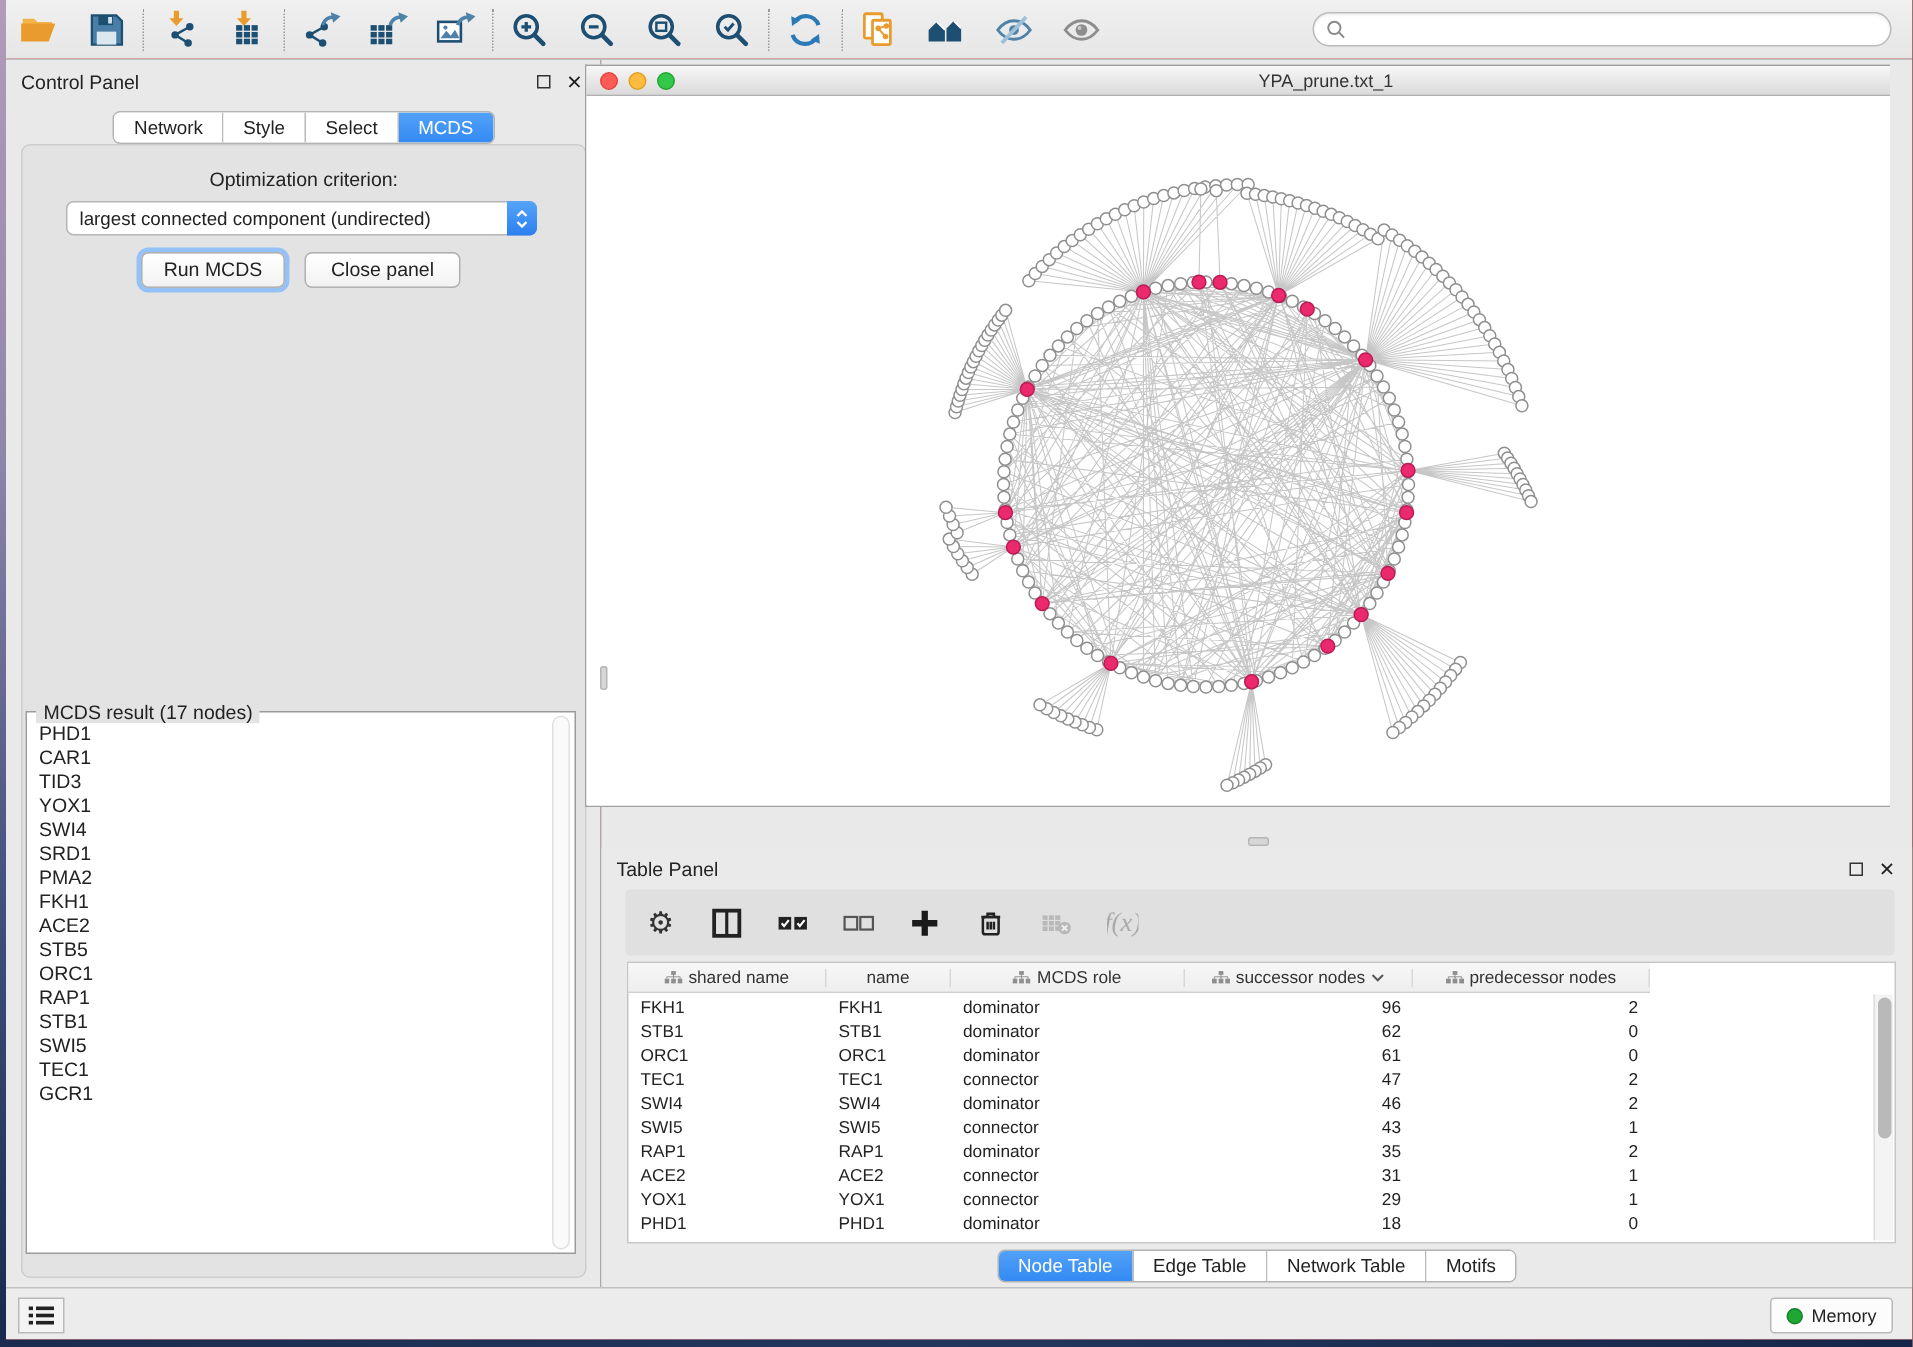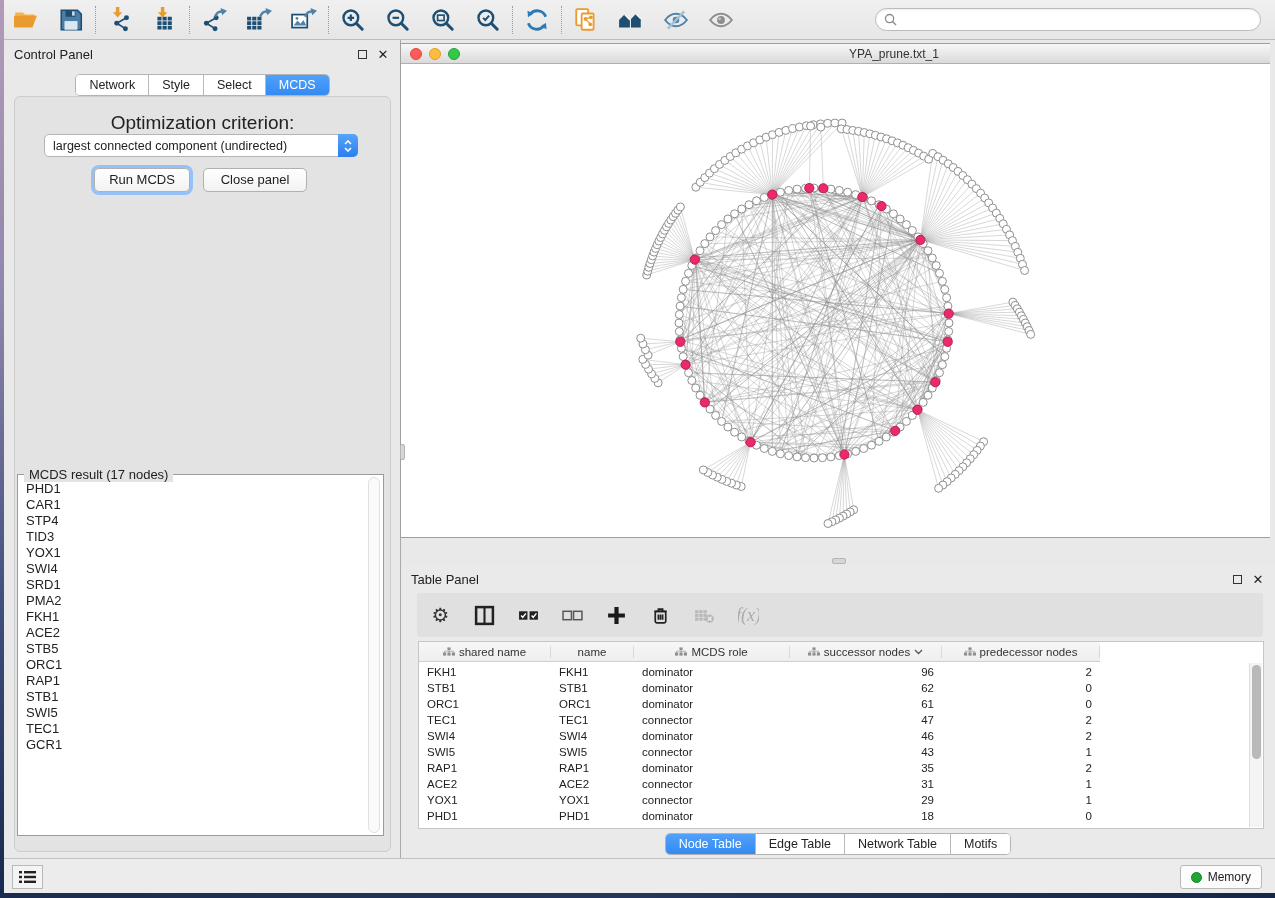--- a/index.html
+++ b/index.html
@@ -24,38 +24,38 @@
   .panel-head .spacer{flex:1;}
   .wbtn{width:14px;height:14px;display:flex;align-items:center;justify-content:center;margin-left:7px;color:#222;}
   .float-glyph{width:9px;height:9px;border:1.5px solid #333;}
   .x-glyph{font-size:13px;font-weight:bold;line-height:1;}
   .seg{display:inline-flex;border:1px solid #b3b3b3;border-radius:5px;background:#fff;overflow:hidden;}
   .seg .tab{padding:3px 13px;font-size:12.5px;border-right:1px solid #b9b9b9;background:#fff;color:#222;white-space:nowrap;}
   .seg .tab:last-child{border-right:none;}
   .seg .tab.active{background:linear-gradient(#52a1f8,#338af3);color:#fff;}
   #cp-tabs{left:4px;top:74px;width:397px;text-align:center;}
   #cp-box{left:14px;top:96px;width:377px;height:756px;background:#e3e3e3;border:1px solid #cdcdcd;border-radius:6px;}
-  #opt-label{left:4px;top:112px;width:397px;text-align:center;font-size:19px;}
+  #opt-label{left:4px;top:112px;width:397px;text-align:center;font-size:13px;}
   #criterion{left:44px;top:134px;width:314px;height:23px;background:#fff;border:1px solid #b5b5b5;border-radius:5px;
     display:flex;align-items:center;font-size:12.5px;}
   #criterion .val{flex:1;padding:0 8px;white-space:nowrap;overflow:hidden;}
   #criterion .stepper{width:20px;height:23px;margin:-1px -1px -1px 0;border-radius:0 5px 5px 0;
     background:linear-gradient(#56a5f9,#2b7ff0);display:flex;flex-direction:column;align-items:center;justify-content:center;gap:2px;}
   .btn{background:linear-gradient(#ffffff,#f2f2f2);border:1px solid #b0b0b0;border-radius:5px;font-size:13px;
     padding:3px 14px;color:#222;display:inline-block;}
   #run-btn{left:94px;top:168px;width:96px;height:24px;text-align:center;box-shadow:0 0 0 3px #93c1f8;}
   #close-btn{left:203px;top:168px;width:104px;height:24px;text-align:center;}
   #mcds-group{left:17px;top:474px;width:367px;height:362px;background:#fff;border:1px solid #9b9b9b;}
   #mcds-title{left:24px;top:467px;background:#e3e3e3;padding:0 5px;font-size:13px;}
   #mcds-list{position:absolute;left:4px;top:6px;right:18px;bottom:4px;overflow:hidden;font-size:13px;line-height:16px;}
   #mcds-list .li{padding-left:4px;}
   #mcds-scroll{position:absolute;top:2px;right:3px;width:12px;bottom:2px;background:#fafafa;border:1px solid #e0e0e0;border-radius:6px;}
   
   #right-bg{left:401px;top:40px;width:874px;height:818px;background:#e9e9e9;}
-  #net-window{left:400px;top:43px;width:870px;height:495px;background:#fff;border:1px solid #9f9f9f;border-right:none;}
+  #net-window{left:390px;top:43px;width:870px;height:495px;background:#fff;border:1px solid #9f9f9f;border-right:none;}
   #net-titlebar{position:absolute;left:0;top:0;right:0;height:20px;background:linear-gradient(#f7f7f7,#dadada);
     border-bottom:1px solid #b0b0b0;}
   .tl{position:absolute;top:4px;width:12px;height:12px;border-radius:50%;}
   #tl-red{left:9px;background:#fc5b57;border:1px solid #e2463d;}
   #tl-yellow{left:28px;background:#fdbc40;border:1px solid #dfa023;}
   #tl-green{left:47px;background:#34c84a;border:1px solid #23a433;}
   #net-title{position:absolute;top:3px;left:398px;width:190px;text-align:center;font-size:12px;color:#333;}
   #net-canvas{position:absolute;left:0;top:20px;right:0;bottom:0;background:#fff;overflow:hidden;}
   .grip-v{left:400px;top:444px;width:5px;height:16px;background:#d6d6d6;border:1px solid #b5b5b5;border-radius:2px;}
   .grip-h{left:832px;top:558px;width:14px;height:6px;background:#d6d6d6;border:1px solid #b5b5b5;border-radius:2px;}
@@ -292,21 +292,20 @@
           <polyline points="1,1 4,4 7,1" fill="none" stroke="#fff" stroke-width="1.6"></polyline>
         </svg>
     </span>
   </div>
   <div class="abs btn" id="run-btn">Run MCDS</div>
   <div class="abs btn" id="close-btn">Close panel</div>
   <div class="abs" id="mcds-group">
     <div id="mcds-list">
         <div class="li">PHD1</div>
         <div class="li">CAR1</div>
-        <div class="li">STP4</div>
         <div class="li">TID3</div>
         <div class="li">YOX1</div>
         <div class="li">SWI4</div>
         <div class="li">SRD1</div>
         <div class="li">PMA2</div>
         <div class="li">FKH1</div>
         <div class="li">ACE2</div>
         <div class="li">STB5</div>
         <div class="li">ORC1</div>
         <div class="li">RAP1</div>

